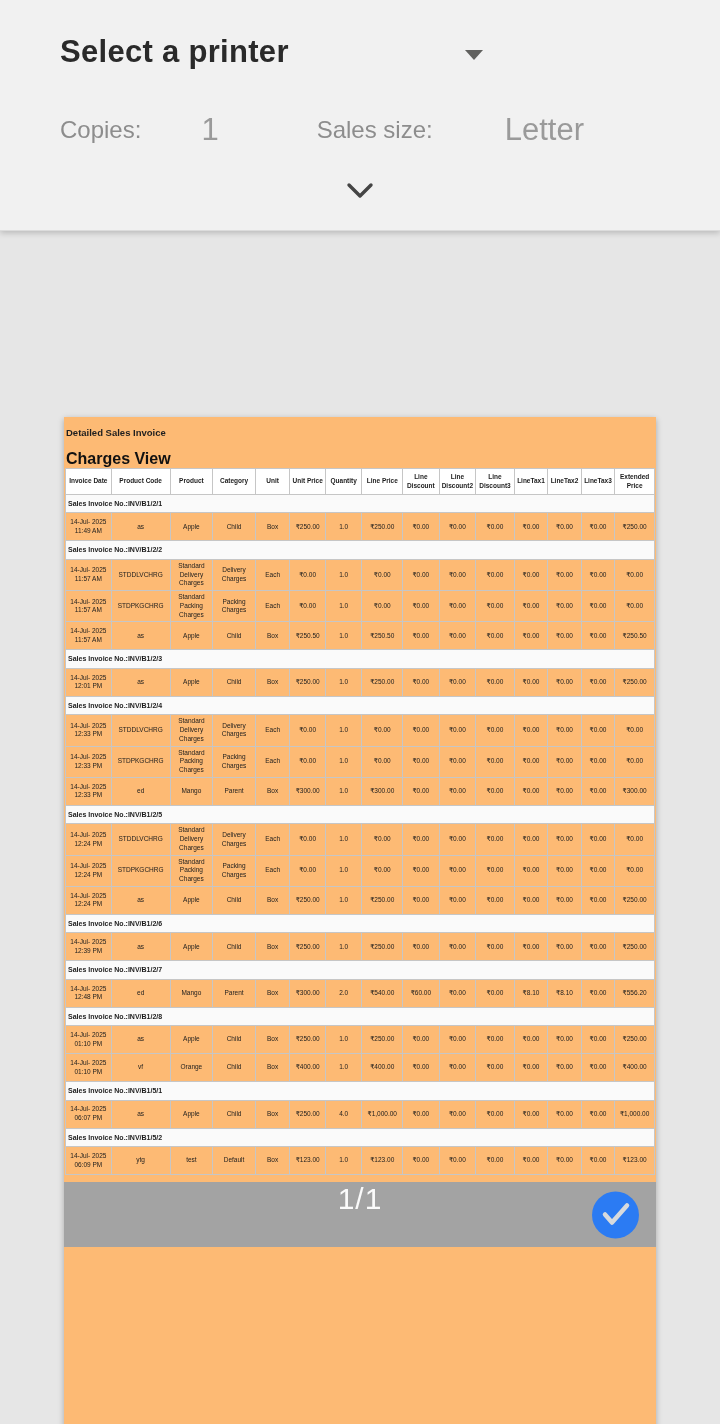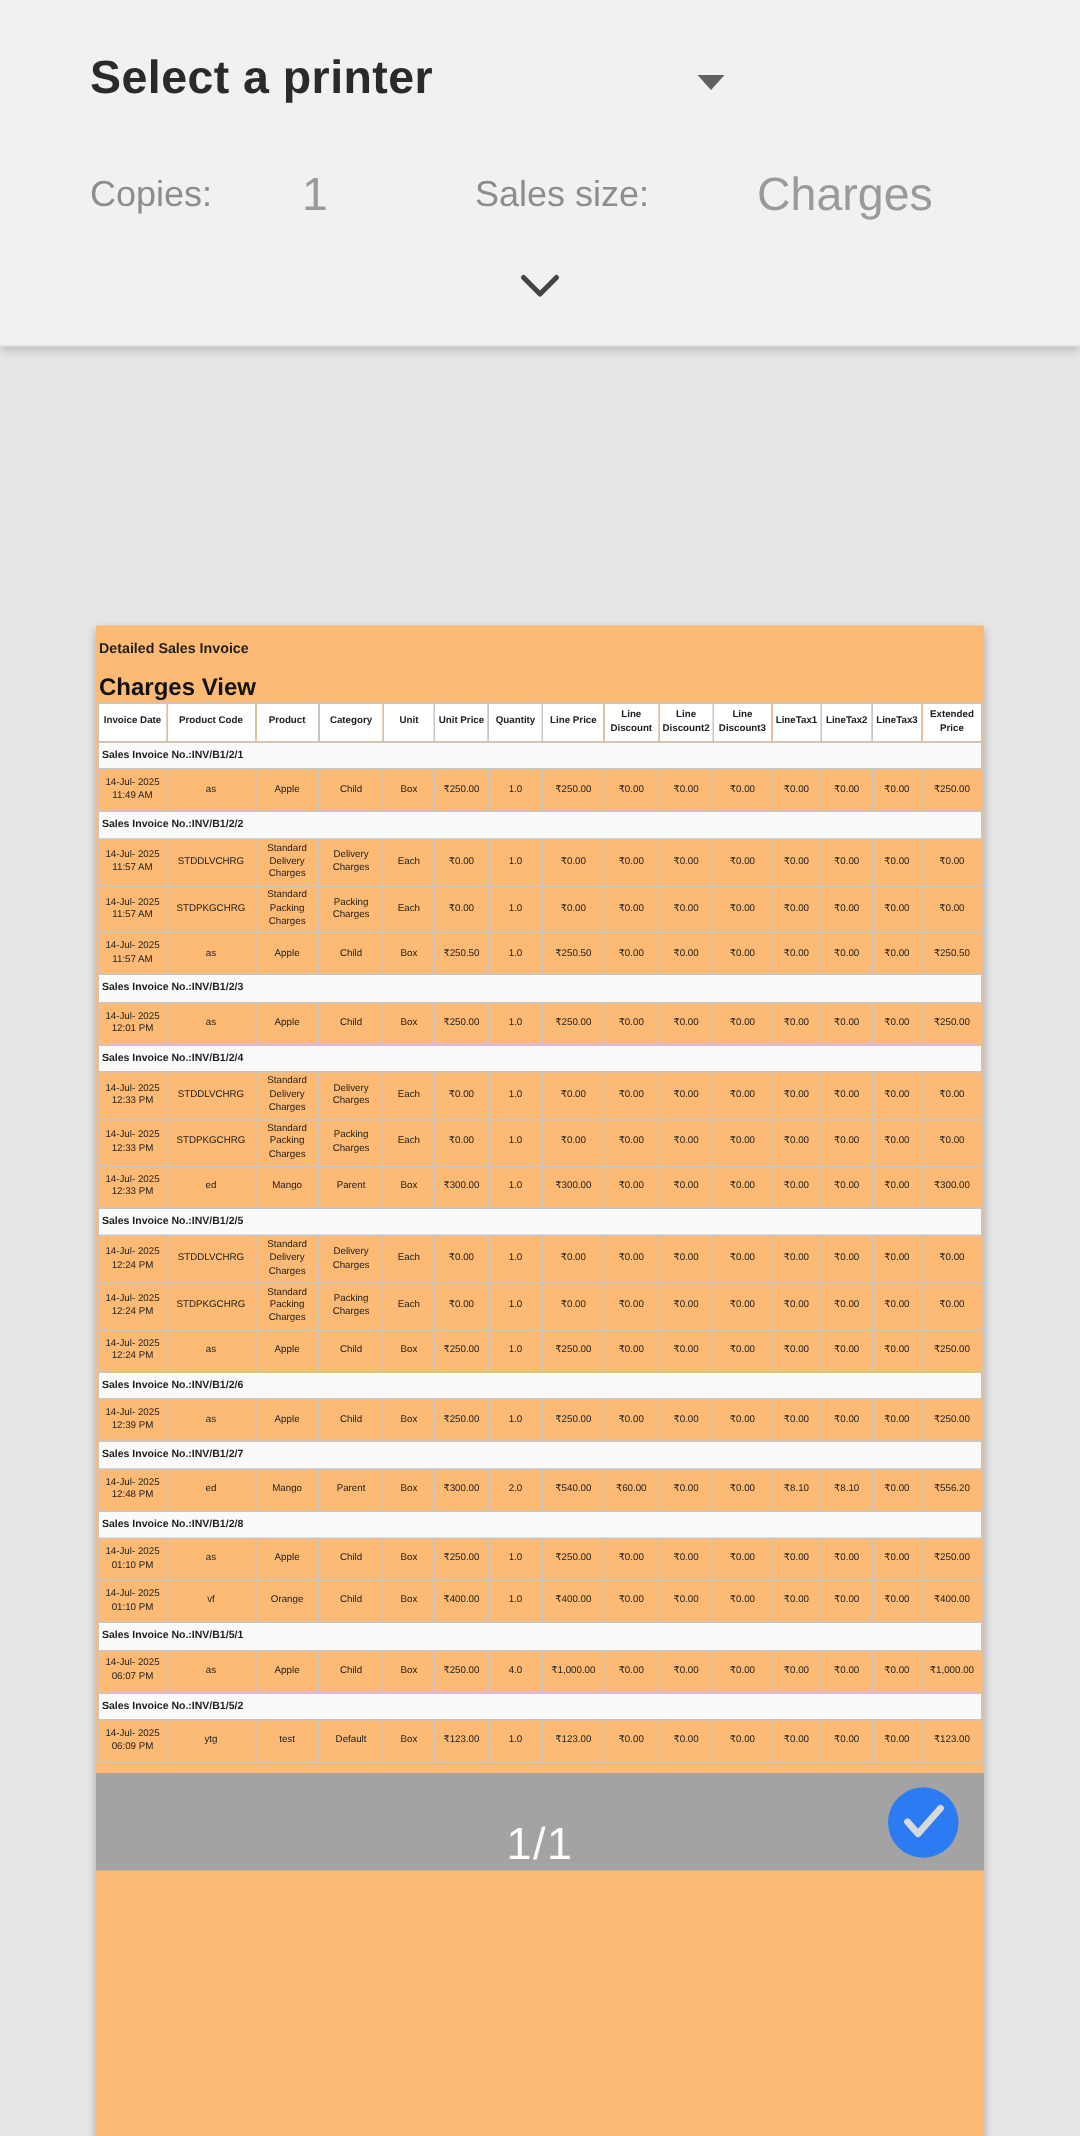--- a/index.html
+++ b/index.html
@@ -85,21 +85,21 @@
     text-align: left; font-weight: bold; font-size: 7px;
     background: #fafafa; padding: 4px 2px; height: 17px;
   }
   .invoice-table tr.data-row td { height: 28px; }
 
   
   .pager-bar {
     position: absolute; left: 64px; top: 1182px;
     width: 592px; height: 65px;
     background: #a3a3a3;
-    display: flex; align-items: flex-end; justify-content: center;
+    display: flex; align-items: flex-start; justify-content: center;
   }
   .page-indicator {
     font-size: 30px; color: #fbfbfb; letter-spacing: 1px;
   }
   .confirm-fab {
     position: absolute; right: 17px; top: 50%;
     transform: translateY(-50%);
     width: 47px; height: 47px; border-radius: 50%;
     background: #2b7bf3;
     border: none; cursor: pointer;
@@ -113,21 +113,21 @@
 
   <div class="printer-select">
     <span class="printer-title">Select a printer</span>
     <span class="caret-down"></span>
   </div>
 
   <div class="options-row">
     <span class="opt-label">Copies:</span>
     <span class="opt-value copies-value">1</span>
     <span class="opt-label papersize-label">Sales size:</span>
-    <span class="opt-value papersize-value">Charges</span>
+    <span class="opt-value papersize-value">Letter</span>
   </div>
 
   <div class="expand-btn">
     <span style="display:flex;">
       <svg width="28" height="18" viewBox="0 0 28 18">
         <polyline points="3,3 14,14 25,3" fill="none" stroke="#454545" stroke-width="3.4" stroke-linecap="round" stroke-linejoin="round"></polyline>
       </svg>
     </span>
   </div>
 </div>

